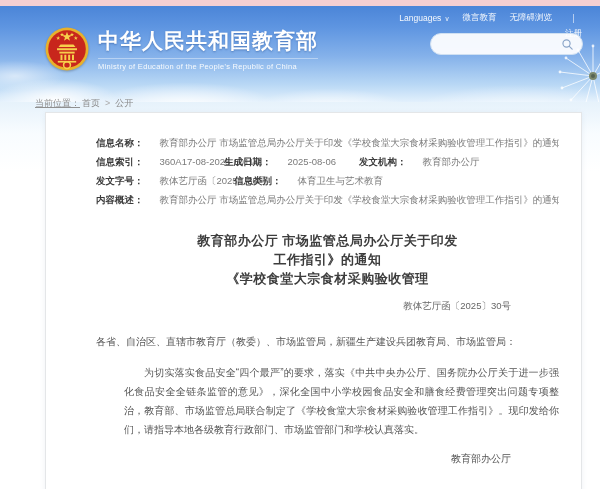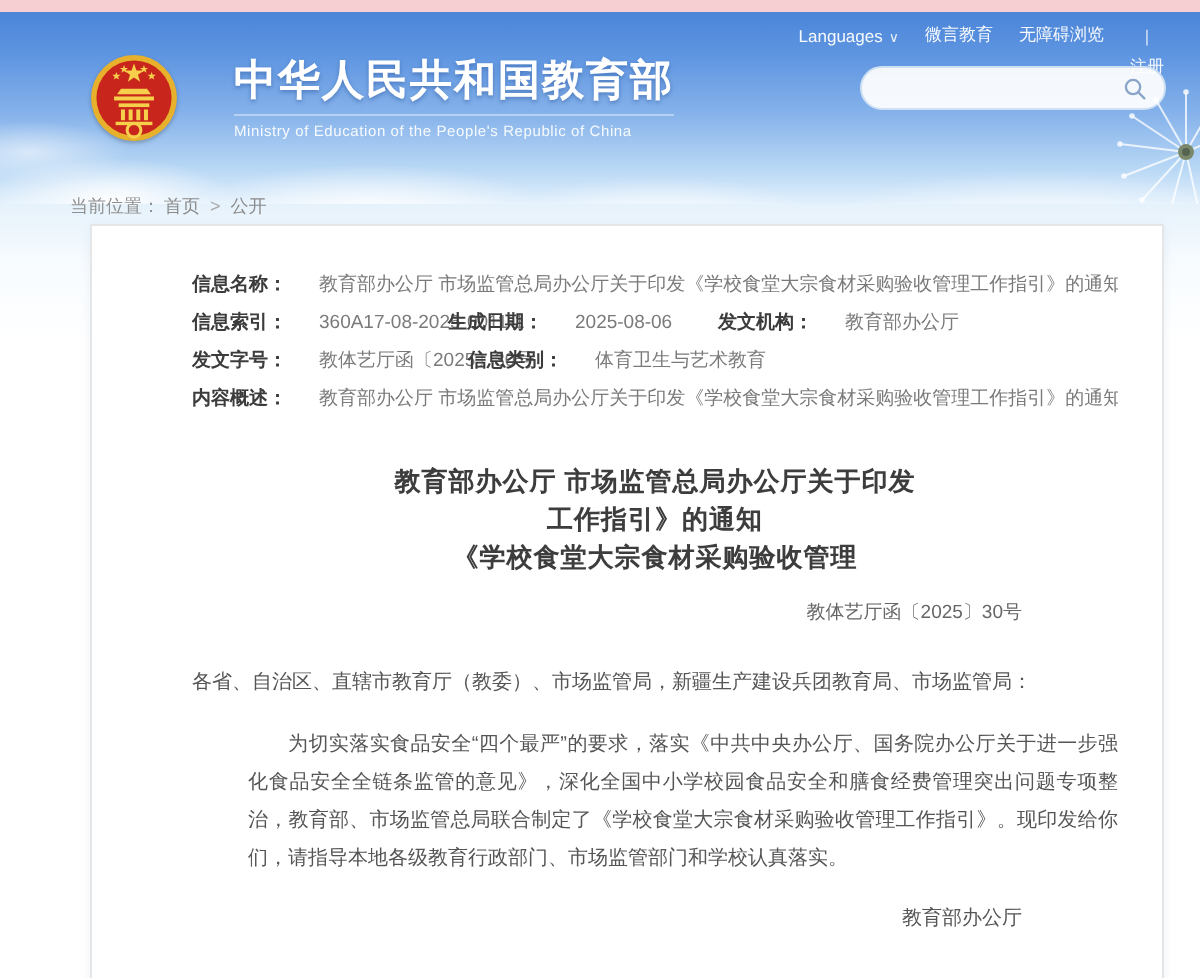--- a/index.html
+++ b/index.html
@@ -24,21 +24,21 @@
 
   
   .topbar { position:absolute; top:3px; right:18px; height:18px; display:flex; align-items:center; gap:13px;
             font-size:8.5px; color:rgba(255,255,255,.95); white-space:nowrap; }
   .tlink { cursor:pointer; }
   .chev { font-size:7px; margin-left:3px; opacity:.9; }
   .auth { display:flex; gap:5px; align-items:center;flex-direction:column; }
   .tsep { opacity:.8; }
 
   
-  .brand { position:absolute; left:44px; top:20px; display:flex; gap:27px; cursor:pointer; }
+  .brand { position:absolute; left:44px; top:20px; display:flex; align-items:center; gap:8px; cursor:pointer; }
   .emblem { width:46px; height:46px; filter:drop-shadow(0 1px 1px rgba(0,0,0,.25)); }
   .brand-title { font-size:21px; font-weight:bold; color:#ffffff; letter-spacing:1px;
                  text-shadow:0 1px 2px rgba(30,70,140,.45); white-space:nowrap; }
   .brand-sub { margin-top:3px; padding-top:3px; border-top:1px solid rgba(255,255,255,.4);
                font-size:7.5px; color:rgba(255,255,255,.92); letter-spacing:.3px; white-space:nowrap; }
 
   
   .search { position:absolute; top:27px; right:17px; width:153px; height:22px; border-radius:11px;
             background:rgba(255,255,255,.93); border:1px solid #cfe0f2; display:flex; align-items:center;
             padding:0 8px 0 12px; }
@@ -50,21 +50,21 @@
   .dandelion { position:absolute; right:-18px; top:32px; width:80px; height:80px; opacity:.9; }
 
   
   .content-bg { position:absolute; top:102px; left:0; width:600px; height:387px;
                 background:linear-gradient(180deg,#e6f2fb 0%,#f8fcff 8%,#ffffff 18%); }
 
   
   .breadcrumb { position:absolute; top:97px; left:35px; font-size:9px; color:#909090; z-index:3; white-space:nowrap; }
   .breadcrumb a { color:#8a8a8a; text-decoration:none; cursor:pointer; }
   .bsep { margin:0 5px; color:#a8a8a8; }
-  .bprefix { margin-right:2px; }
+  .bprefix { margin-right:2px;text-decoration:underline; }
 
   
   .panel { position:absolute; left:45px; top:112px; width:537px; height:400px; z-index:2;
            background:#ffffff; border:1px solid #e4e6e8; box-shadow:0 1px 5px rgba(140,165,190,.14);
            padding:20px 22px 0 50px; }
 
   
   .meta { font-size:9.5px; line-height:19px; white-space:nowrap; }
   .mrow { height:19px; overflow:hidden; }
   .mrow.rel { position:relative; }

